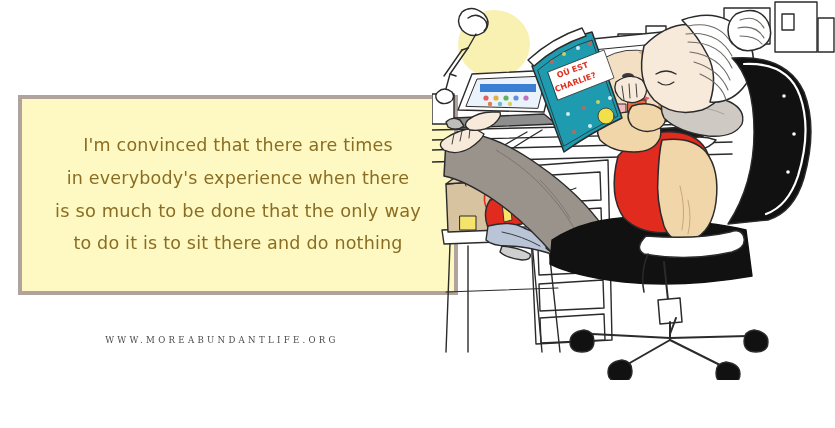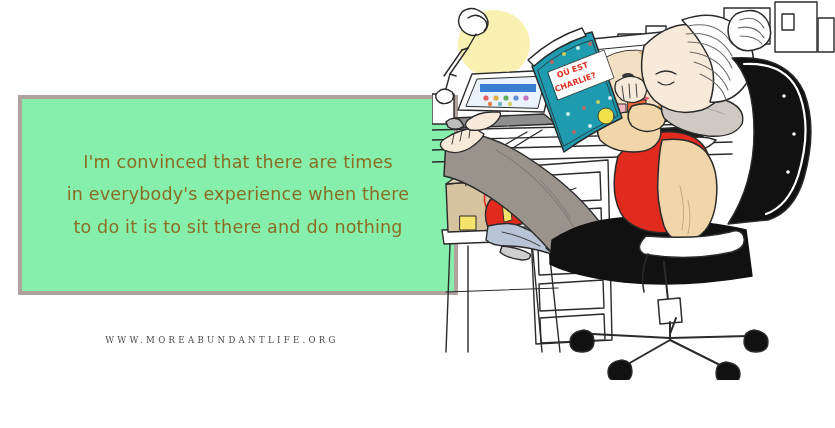--- a/index.html
+++ b/index.html
@@ -11,21 +11,21 @@
     position:relative;
   }
   .canvas{position:relative;width:835px;height:428px;background:#ffffff;}
 
   
   .quote-frame{
     position:absolute;
     left:18px; top:95px;
     width:440px; height:200px;
     border:4px solid #b0a39e;
-    background:#86efac;
+    background:#fef9c3;
     box-sizing:border-box;
     display:flex;
     flex-direction:column;
     align-items:center;
     justify-content:center;
   }
   .quote-line{
     color:#8a6d23;
     font-family:"DejaVu Sans", sans-serif;
     font-size:17.5px;
@@ -60,20 +60,21 @@
   .illus svg{display:block;width:100%;height:100%;}
 </style>
 </head>
 <body>
 
 <div class="canvas">
 
   <div class="quote-frame">
     <p class="quote-line l1">I'm convinced that there are times</p>
     <p class="quote-line l2">in everybody's experience when there</p>
+    <p class="quote-line l3">is so much to be done that the only way</p>
     <p class="quote-line l4">to do it is to sit there and do nothing</p>
   </div>
 
   <div class="site-url">WWW.MOREABUNDANTLIFE.ORG</div>
 
   <div class="illus">
     <svg viewBox="0 0 403 380" xmlns="http://www.w3.org/2000/svg">
       <g fill="none" stroke="#2b2b2b" stroke-width="1.4" stroke-linecap="round" stroke-linejoin="round">
 
         <g>

